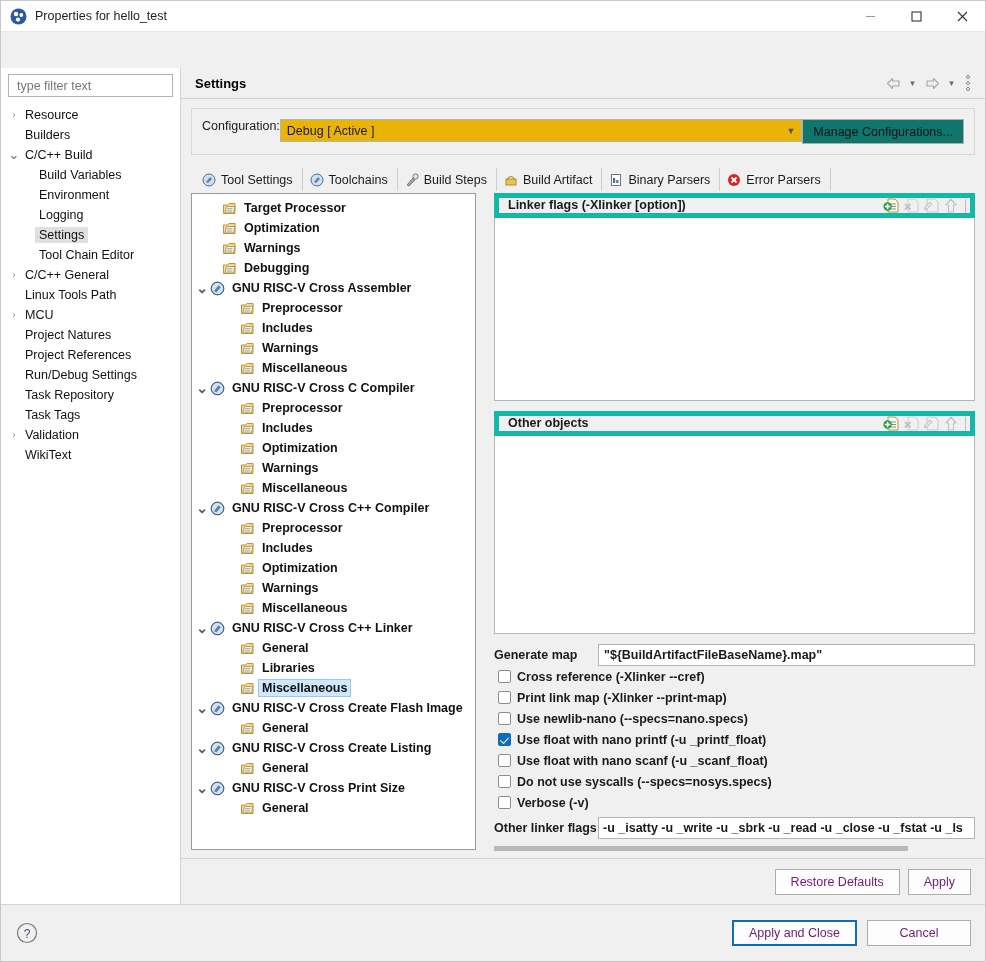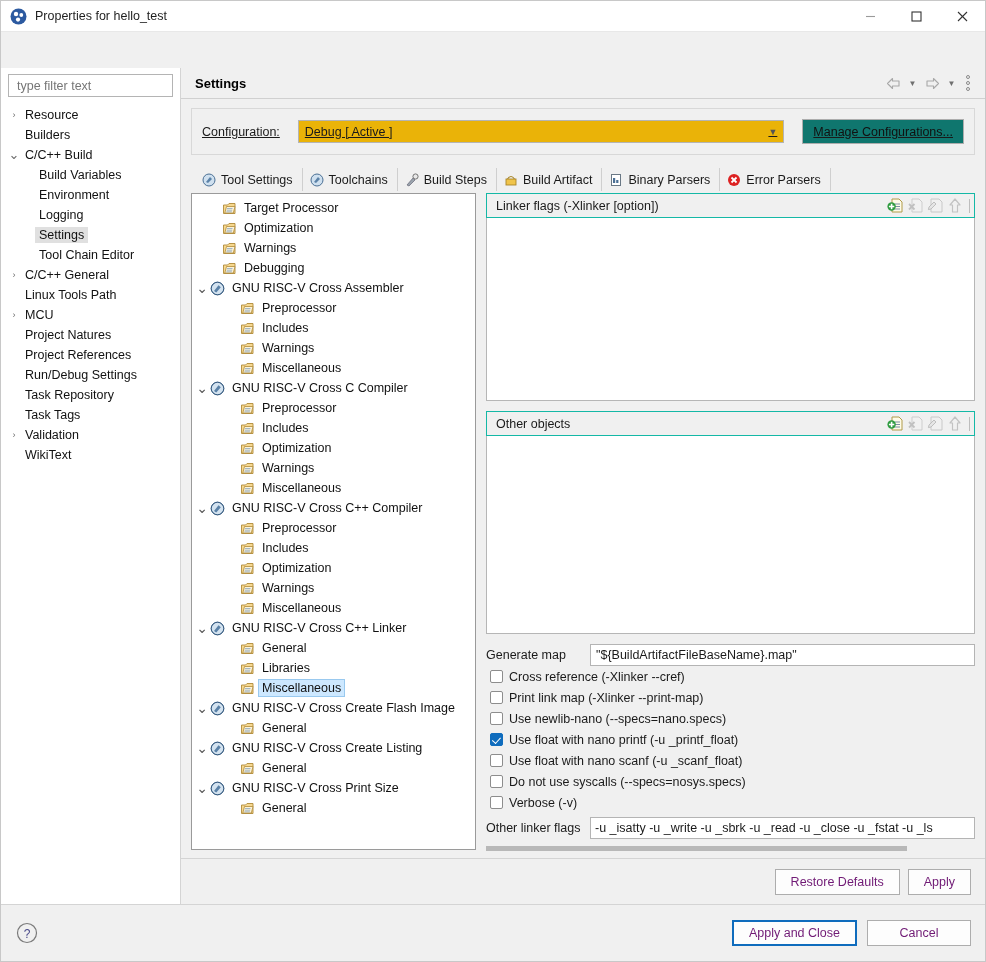--- a/index.html
+++ b/index.html
@@ -126,23 +126,22 @@
     flex: 1; min-height: 0;
     display: flex; flex-direction: column;
     padding: 9px 10px 0 10px;
   }
 
   
   #config-group {
     border: 1px solid #d8d8d8;
     background: #f0f0f0;
     padding: 10px 10px;
-    display: flex; align-items: center; gap: 18px;
+    display: flex; align-items: flex-start; gap: 0;
     margin-bottom: 12px;
-    text-decoration: underline;
   }
   #config-label { font-size: 12.5px; }
   #config-select {
     flex: 1; height: 23px;
     background: #eab308; border: 1px solid #b4b4b4;
     display: flex; align-items: center;
     padding: 0 6px; font-size: 12.5px;
     position: relative;
   }
   #config-caret {
@@ -166,22 +165,22 @@
     font-size: 12.5px; color: #1a1a1a;
     border-right: 1px solid #cfcfcf;
     white-space: nowrap;
   }
   .tab.active { font-weight: normal; background: transparent; }
   .tab-ico { width: 14px; height: 14px; flex: 0 0 14px; display:block; }
 
   
   #tab-content {
     flex: 1; min-height: 0;
-    display: flex; gap: 10px;
-    padding-top: 2px; padding-bottom: 8px;
+    display: flex; gap: 18px;
+    padding-top: 2px; padding-bottom: 8px; font-weight: bold;
   }
 
   
   #tool-tree {
     width: 285px; flex: 0 0 285px;
     background: #fff;
     border: 1px solid #9a9a9a;
     overflow: hidden;
     padding: 4px 0 0 2px;
   }
@@ -205,22 +204,22 @@
   
   #settings-col {
     flex: 1; min-width: 0;
     display: flex; flex-direction: column;
   }
 
   .list-group { display: flex; flex-direction: column; }
   .lg-header {
     height: 25px; flex: 0 0 25px;
     background: #f0f0f0;
-    border: 1px solid #14b8a6;
-    display: flex; align-items: center;
+    border: 5px solid #14b8a6;
+    display: flex; 
     padding: 0 4px 0 9px;
     font-size: 12.5px;
   }
   .lg-tools { margin-left: auto; display: flex; align-items: center; gap: 3px; }
   .lg-tool { width: 17px; height: 17px; display: block; }
   .lg-sep {
     width: 1px; height: 14px; background: #bdbdbd; margin-left: 2px;
   }
   .lg-body {
     background: #fff;

